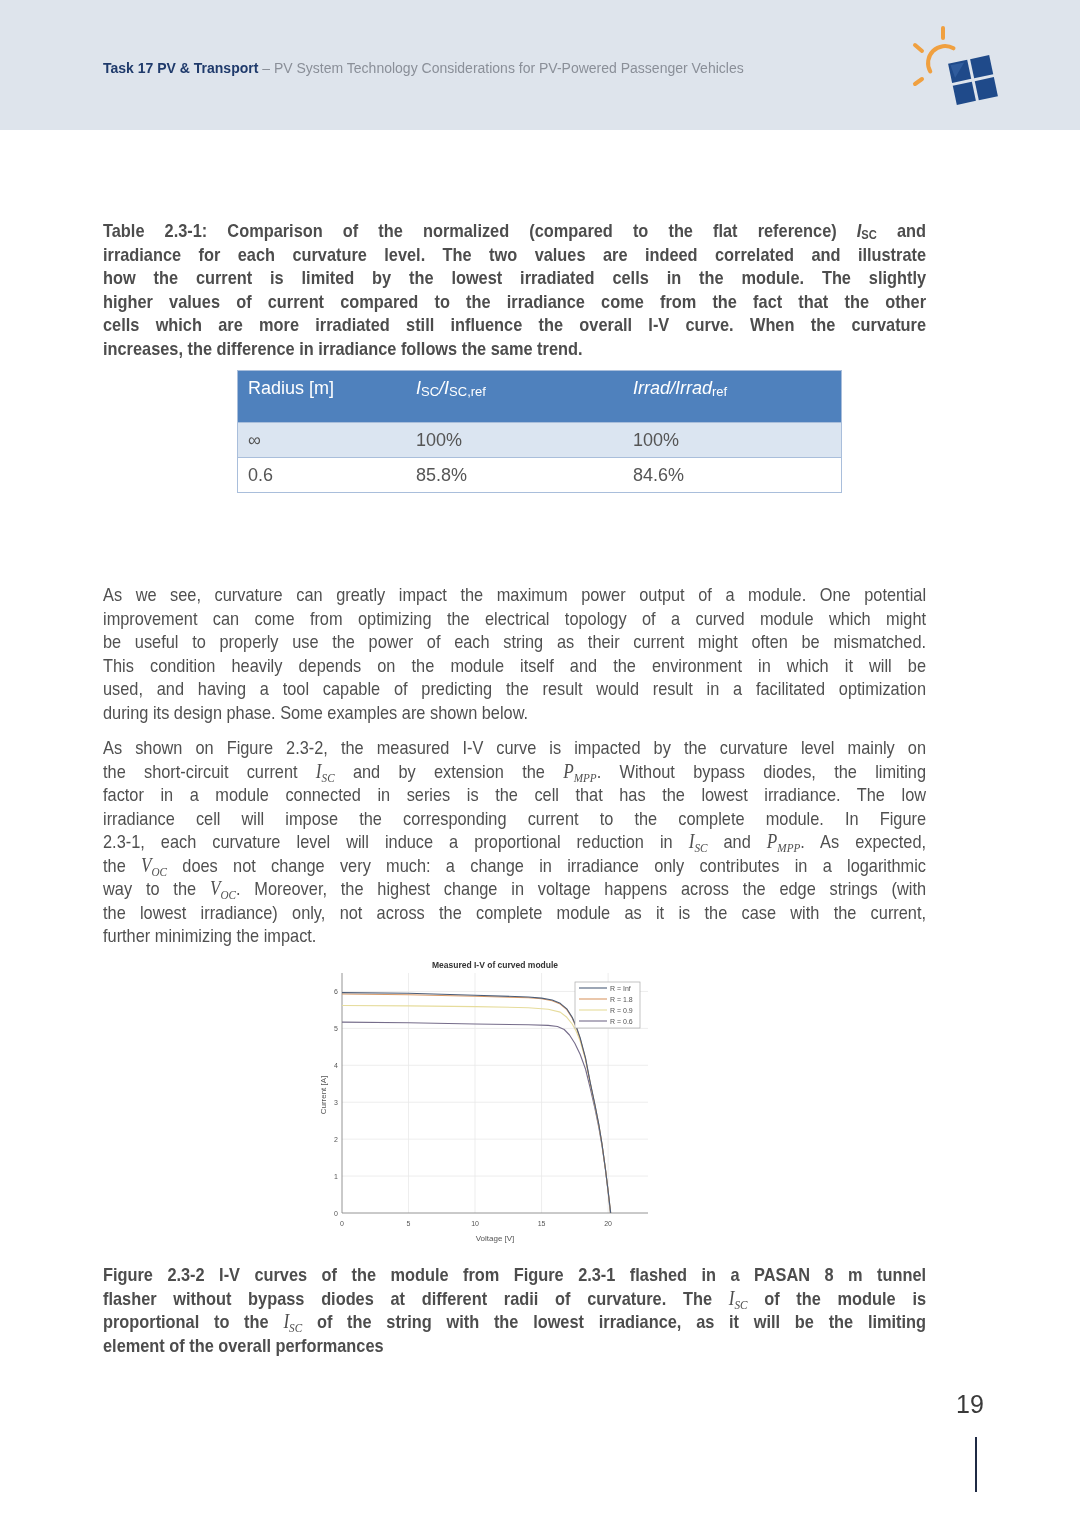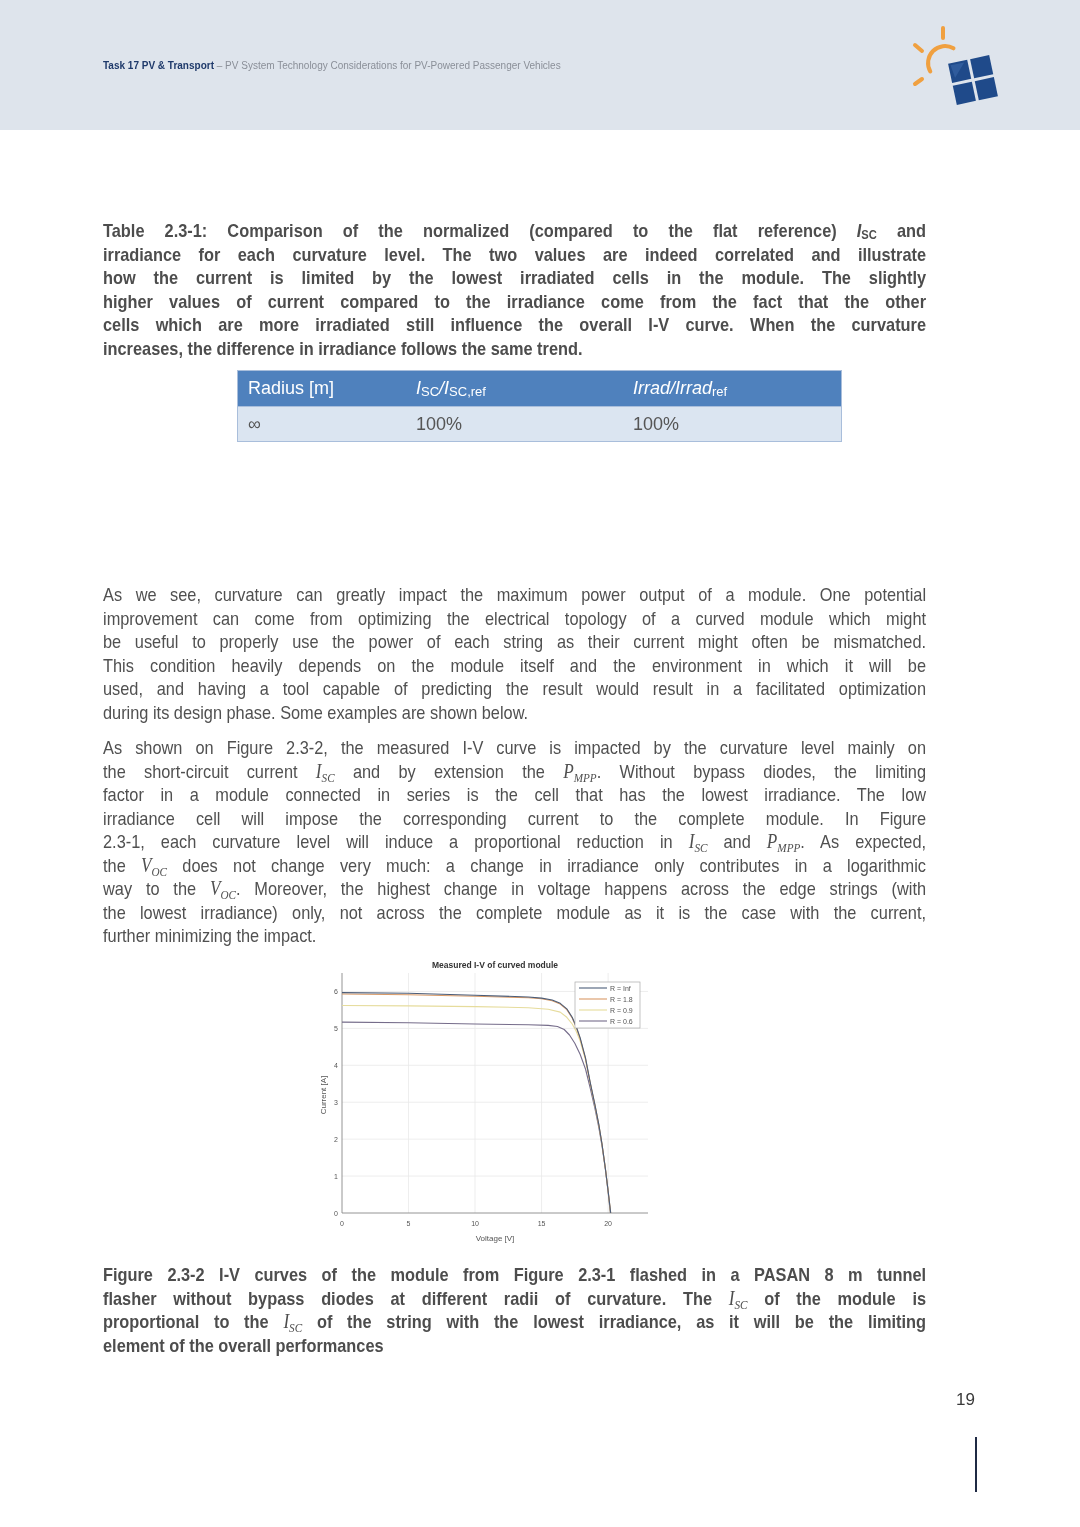--- a/index.html
+++ b/index.html
@@ -1,36 +1,36 @@
 <!DOCTYPE html>
 <html><head>
 <meta charset="utf-8">
 <style>
   body{margin:0;width:1080px;height:1527px;position:relative;background:#ffffff;font-family:"Liberation Sans",sans-serif;overflow:hidden}
   .header-band{position:absolute;left:0;top:0;width:1080px;height:130px;background:#dee4ec}
-  .header-text{position:absolute;left:103px;top:60px;font-size:10px;color:#8a8f98;white-space:nowrap}
+  .header-text{position:absolute;left:103px;top:60px;font-size:14px;color:#8a8f98;white-space:nowrap}
   .header-text .task{color:#1f3a6b;font-weight:bold}
   .logo{position:absolute;left:900px;top:20px;width:110px;height:95px}
   .textblock{position:absolute;left:103px;width:957px;transform:scaleX(0.86);transform-origin:0 0;font-size:19px;line-height:23.55px;color:#505050}
   .textblock.bold{font-weight:bold;color:#4d4d4d}
   .line{height:23.55px;text-align:left}
   .line.just{text-align:justify;text-align-last:justify}
   .math{font-family:"Liberation Serif",serif;font-style:italic;font-size:20px;font-weight:normal}
   .math sub{font-size:13px;vertical-align:-4px;font-style:italic;line-height:0}
   .sans-i{font-style:italic}
   .sans-i sub{font-style:normal;font-size:13px;vertical-align:-2px;line-height:0}
   table.data-table{position:absolute;left:237px;top:370px;width:605px;border-collapse:collapse;font-size:18px;color:#555;border:1px solid #a9bedb}
-  .data-table th{background:#4f81bd;color:#fff;font-weight:normal;text-align:left;height:35px;padding:0 0 0 10px;border-bottom:1px solid #a9bedb}
+  .data-table th{background:#4f81bd;color:#fff;font-weight:normal;text-align:left;height:35px;padding:0 0 16px 10px;border-bottom:1px solid #a9bedb}
   .data-table td{height:34px;padding:0 0 0 10px;border-bottom:1px solid #a9bedb}
   .data-table tr.shade td{background:#dbe5f1}
   .data-table .c1{width:158px}
   .data-table .c2{width:207px}
   .chart{position:absolute;left:310px;top:955px;width:350px;height:295px}
   .chart text{font-family:"Liberation Sans",sans-serif;fill:#555}
-  .page-number{position:absolute;left:956px;top:1390px;font-size:17px;color:#3a3a3a}
+  .page-number{position:absolute;left:956px;top:1390px;font-size:25px;color:#3a3a3a}
   .page-rule{position:absolute;left:975px;top:1437px;width:2px;height:55px;background:#1f2a44}
 </style>
 </head>
 <body>
 
 <div class="header-band">
   <div class="header-text">
     <span class="task">Task 17 PV &amp; Transport</span><span> – PV System Technology Considerations for PV-Powered Passenger Vehicles</span>
   </div>
   <svg class="logo" viewBox="900 20 110 95">
@@ -65,20 +65,25 @@
       <th class="c1">Radius [m]</th>
       <th class="c2"><span class="sans-i">I<sub>SC</sub></span><span class="sans-i">/I<sub>SC,ref</sub></span></th>
       <th><span class="sans-i">Irrad/Irrad<sub>ref</sub></span></th>
     </tr>
   </thead>
   <tbody>
     <tr class="shade">
       <td>∞</td>
       <td>100%</td>
       <td>100%</td>
+    </tr>
+    <tr>
+      <td>0.6</td>
+      <td>85.8%</td>
+      <td>84.6%</td>
     </tr>
   </tbody>
 </table>
 
 <div class="textblock" style="top:583px">
     <div class="line just">As we see, curvature can greatly impact the maximum power output of a module. One potential</div>
     <div class="line just">improvement can come from optimizing the electrical topology of a curved module which might</div>
     <div class="line just">be useful to properly use the power of each string as their current might often be mismatched.</div>
     <div class="line just">This condition heavily depends on the module itself and the environment in which it will be</div>
     <div class="line just">used, and having a tool capable of predicting the result would result in a facilitated optimization</div>

